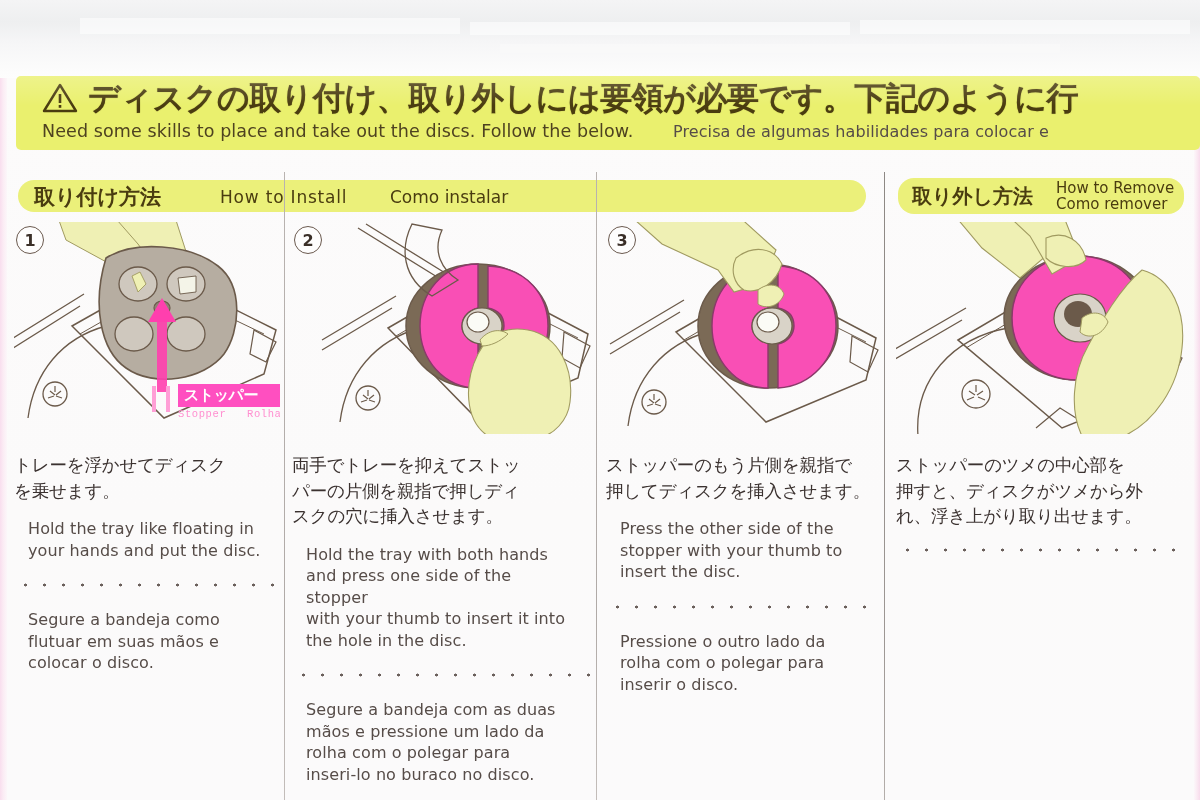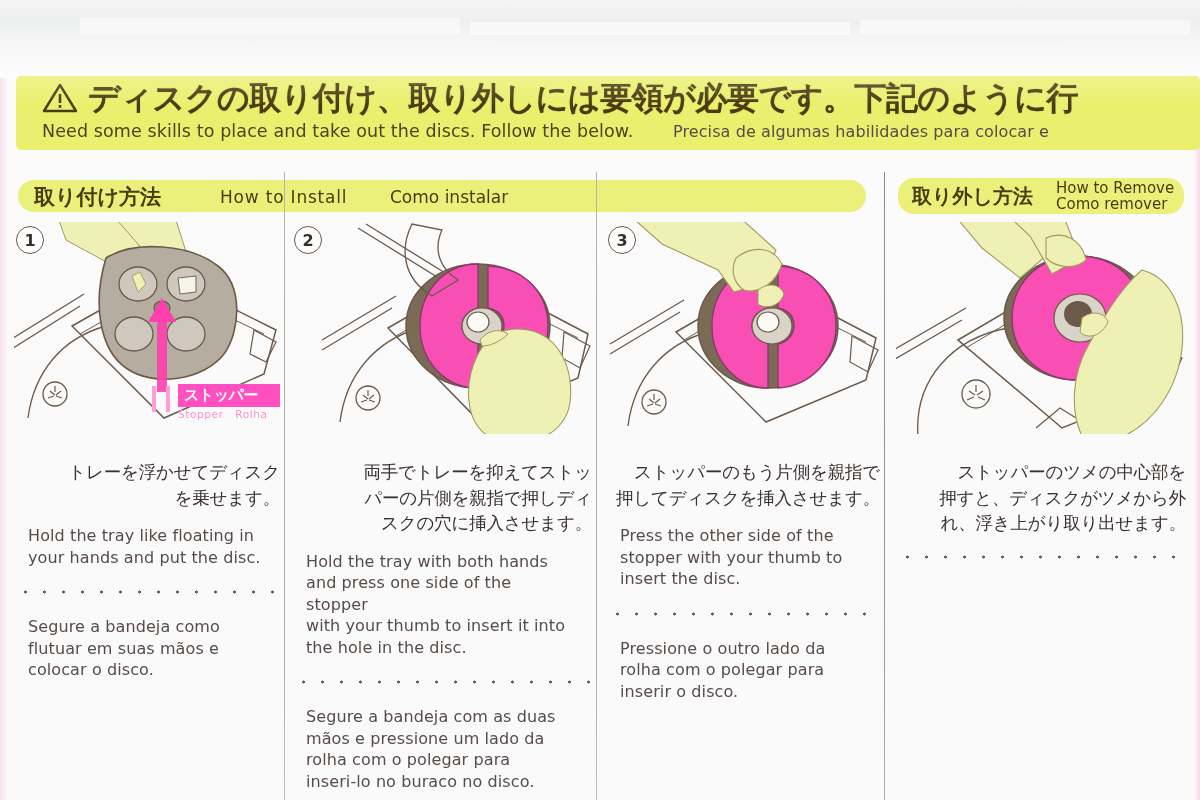--- a/index.html
+++ b/index.html
@@ -137,23 +137,22 @@
     display: flex; align-items: center; justify-content: center;
     background: rgba(255,255,255,.6);
     z-index: 5;
   }
   .fig svg { position: absolute; left: 0; top: 0; }
 
   
   .txt { padding-top: 8px; }
   .jp {
     font-size: 17.5px; line-height: 25.5px; color: #3b3230;
-    letter-spacing: -.2px; margin: 18px 0 10px 0;
+    letter-spacing: -.2px; margin: 11px 0 10px 0;
     white-space: pre-line;
-    text-align: right;
   }
   .en, .pt {
     font-size: 16px; line-height: 21.5px; color: #564c48;
     margin: 14px; white-space: pre-line; letter-spacing: .1px;
   }
   .dots {
     height: 20px; margin: 4px 0 2px 0;
     background-image: radial-gradient(circle, #6a5f5b 1.4px, rgba(0,0,0,0) 1.6px);
     background-size: 19px 20px;
     background-position: 2px center;
@@ -241,21 +240,21 @@
           <rect x="143" y="96" width="10" height="74" fill="#ff3fae" opacity=".9"></rect>
           <path d="M148 76 L162 100 L134 100 Z" fill="#ff3fae"></path>
         </g>
         <rect x="138" y="164" width="4" height="26" fill="#ff9fd6"></rect>
         <rect x="152" y="164" width="4" height="26" fill="#ff9fd6"></rect>
       </svg>
 
       <div style="position:absolute;left:164px;top:162px;width:106px;">
         <div style="background:#ff4fc0;color:#fff;font-size:15px;font-weight:700;
                     padding:2px 6px;letter-spacing:-.5px;">ストッパー</div>
-        <div style="color:#ff8fd0;font-size:10.5px;margin-top:1px;letter-spacing:.6px;">
+        <div style="color:#ff8fd0;font-size:10.5px;margin-top:1px;letter-spacing:.6px;font-family:Liberation Mono, monospace;">
           <span>Stopper</span>
           &nbsp;&nbsp;<span>Rolha</span>
         </div>
       </div>
     </div>
     <div class="txt">
       <p class="jp">トレーを浮かせてディスク
 を乗せます。</p>
       <p class="en">Hold the tray like floating in
 your hands and put the disc.</p>

